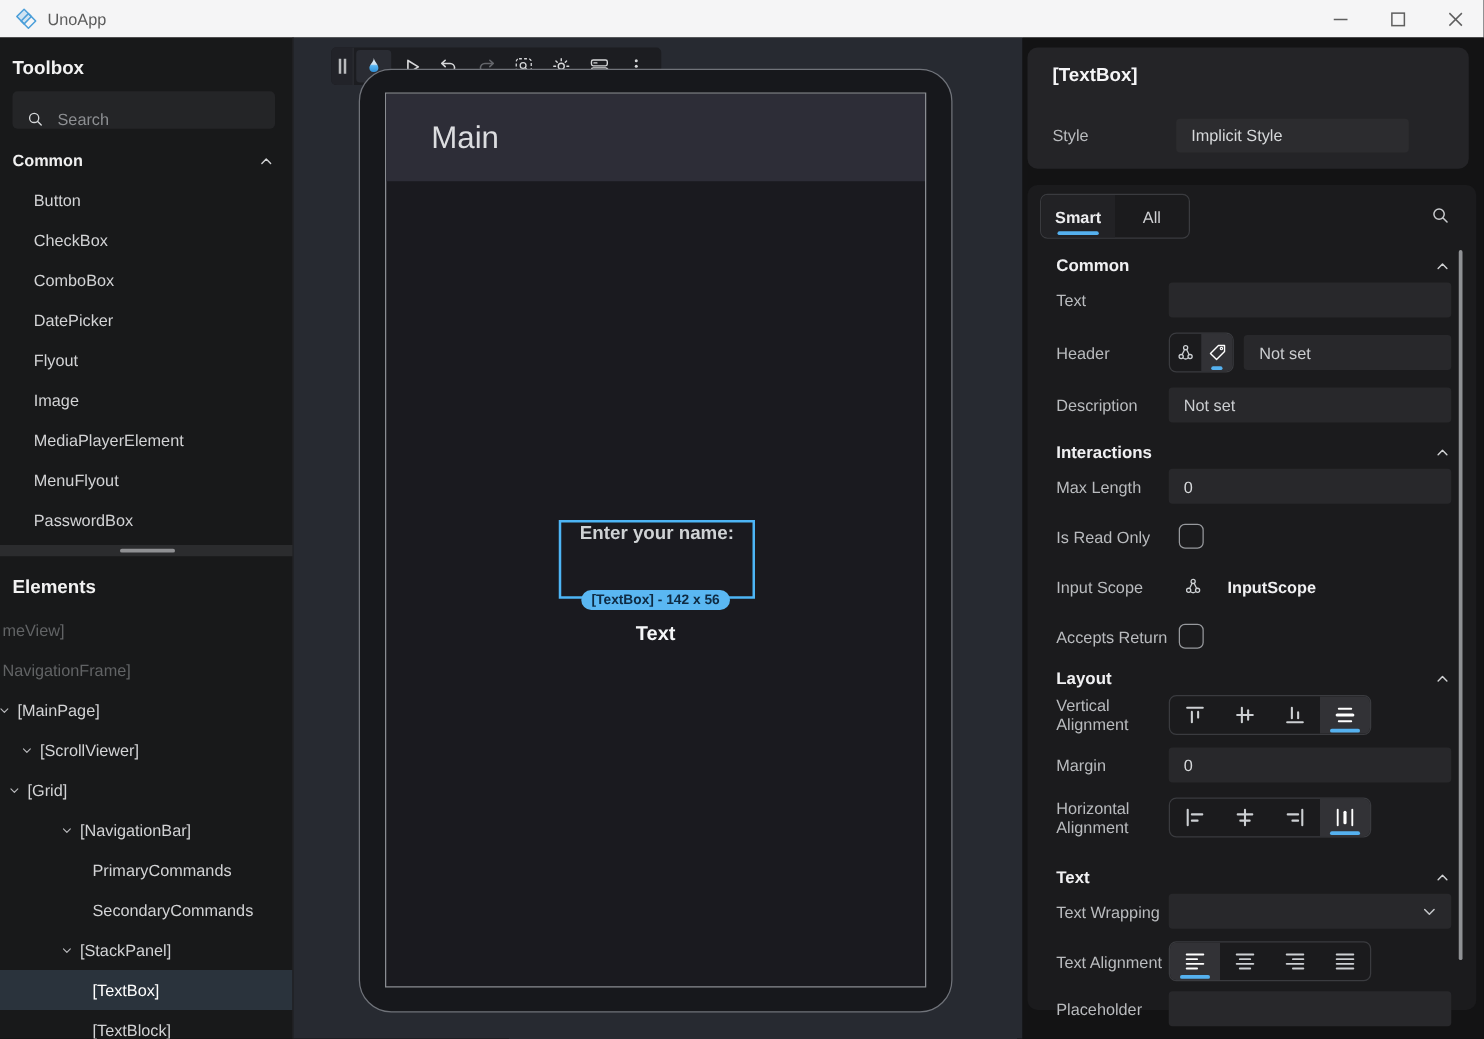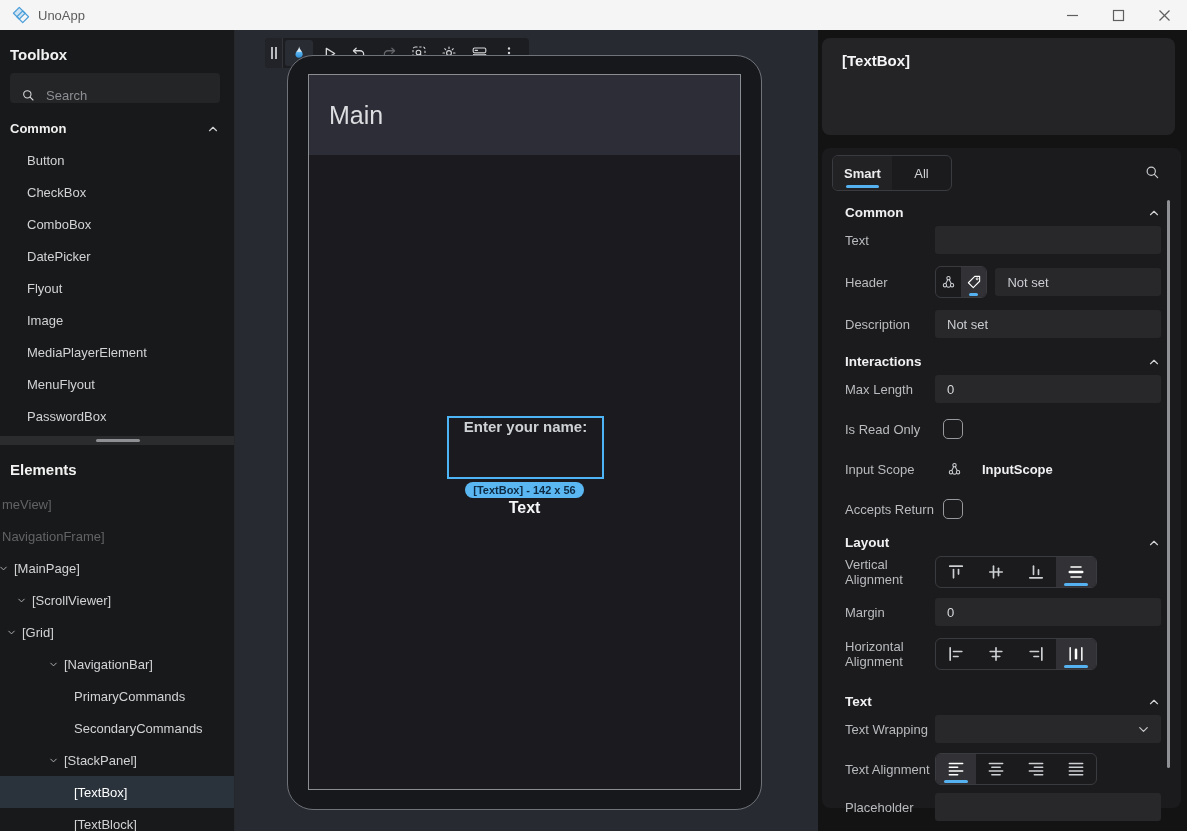--- a/index.html
+++ b/index.html
@@ -39,25 +39,25 @@
   .canvas { flex:1; background:#272a31; position:relative; }
   .toolbar { position:absolute; left:30px; top:8px; height:30px; background:#1c1d21; border-radius:4px; display:flex; align-items:center; padding:0 6px 0 0; }
   .grip { width:18px; height:30px; display:flex; align-items:center; justify-content:center; gap:2px; border-right:1px solid #32343a; background:#222329; border-radius:4px 0 0 4px; cursor:grab; }
   .grip i { width:2px; height:12px; background:#b9babd; display:block; }
   .tool-btn { width:28px; height:26px; margin-left:2px; display:flex; align-items:center; justify-content:center; color:#d6d7d9; border-radius:3px; cursor:default; }
   .tool-btn.hot { background:#2a2c33; }
   .tool-btn.disabled { color:#63656a; }
 
   .device { position:absolute; left:52px; top:25px; width:475px; height:755px; background:#17181c; border:1px solid #70737a; border-radius:26px; }
   .screen { position:absolute; left:20px; top:18px; width:433px; height:716px; background:#1a1a1f; border:1px solid #8a8d92; }
-  .navbar { height:80px; background:#2d2d37; display:flex; align-items:center; padding-left:20px; }
+  .navbar { height:70px; background:#2d2d37; display:flex; align-items:center; padding-left:36px; }
   .navbar .title { font-size:25px; color:#dcdde0; }
   .sel-textbox { position:absolute; left:138px; top:341px; width:157px; height:63px; border:2px solid #4db5f5; display:flex; align-items:flex-start; justify-content:center; cursor:default; }
   .sel-textbox .txt { font-size:15px; font-weight:bold; color:#cfd2d4; }
-  .size-badge { position:absolute; top:407px; left:0; width:100%; display:flex; justify-content:center;align-items:center; }
+  .size-badge { position:absolute; top:397px; left:0; width:100%; display:flex; justify-content:center;align-items:center; }
   .size-badge span { background:#5ab7f2; color:#0e2a42; font-size:11px; font-weight:bold; padding:2px 8px; border-radius:8px; }
   .tb-label { position:absolute; top:424px; left:0; width:100%; text-align:center; font-size:16px; font-weight:bold; color:#f5f6f8; cursor:default; }
 
   
   .rightpanel { width:369px; background:#131314; position:relative; flex:none; }
   .panel-body { position:absolute; left:4px; top:118px; right:6px; bottom:23px; background:#1b1b1d; border-radius:8px; }
   .card { position:absolute; left:4px; top:8px; width:353px; height:97px; background:#242427; border-radius:8px; }
   .card .hdr { font-size:15px; font-weight:bold; color:#f5f5f7; padding:14px 0 0 20px; }
   .card .row { position:absolute; left:20px; top:57px; right:20px; display:flex; align-items:center; }
   .card .lbl { width:99px; font-size:13px; color:#b9bbbe; }
@@ -454,20 +454,24 @@
         <div class="tb-label">Text</div>
       </div>
     </div>
   </div>
 
   <div class="rightpanel">
     <div class="panel-body"></div>
 
     <div class="card">
       <div class="hdr">[TextBox]</div>
+      <div class="row">
+        <span class="lbl">Style</span>
+        <input class="tb-input" value="Implicit Style" style="">
+      </div>
     </div>
 
     <div class="tabs">
       <div class="tab active">Smart</div>
       <div class="tab">All</div>
     </div>
     <div class="panel-search">
         <svg width="18" height="18">
           <use href="#i-search"></use>
         </svg>

